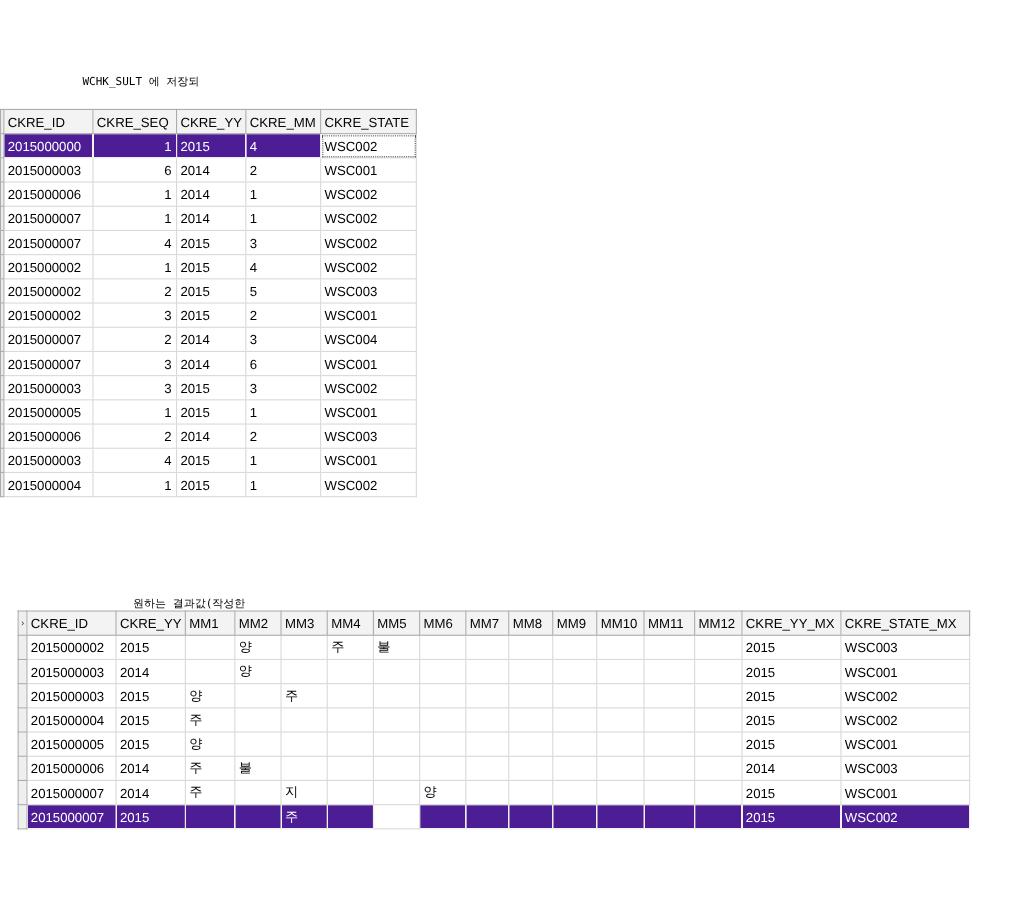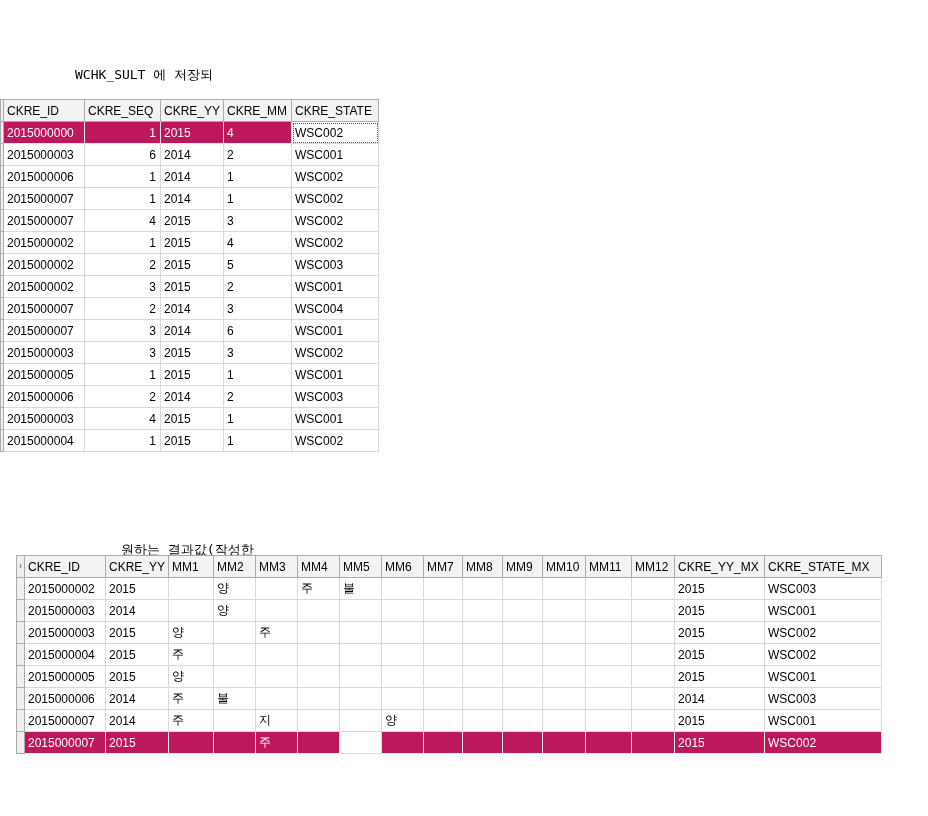--- a/index.html
+++ b/index.html
@@ -2,39 +2,39 @@
 <html><head>
 <meta charset="utf-8">
 <style>
   html,body{margin:0;padding:0;}
   body{
     width:928px;height:816px;position:relative;background:#ffffff;
     font-family:"Liberation Sans",sans-serif;overflow:hidden;color:#000;
   }
   .annotation{
     position:absolute;font-family:"DejaVu Sans Mono",monospace;
-    font-size:13px;line-height:18px;color:#000;white-space:pre;
+    font-size:10px;line-height:18px;color:#000;white-space:pre;
   }
   table.grid{
     position:absolute;border-collapse:collapse;table-layout:fixed;
     background:#fff;font-size:12px;color:#000;border-radius:20px;
   }
   .grid th,.grid td{overflow:hidden;white-space:nowrap;font-weight:normal;}
   .grid th{
     background:#f3f3f3;border:1px solid #ababab;text-align:left;
     padding:1px 3px;height:19px;
   }
   .grid td{
     border:1px solid #d9d9d9;padding:1px 3px;height:19px;
   }
   .grid th.gutter,.grid td.gutter{
     background:#efefef;border:1px solid #ababab;padding:0;
   }
   .grid td.num{text-align:right;padding-right:4px;}
-  .grid td.sel{background:#be185d;color:#ffffff;border-color:#eaeaea;}
+  .grid td.sel{background:#4c1d95;color:#ffffff;border-color:#eaeaea;}
   .grid td.focus1{background:#ffffff;color:#000;outline:1px dotted #555;outline-offset:-2px;}
   .grid td.focus2{background:#ffffff;color:#000;}
   .arrow{
     font-size:9px;line-height:9px;color:#333;display:block;text-align:center;
   }
 </style>
 </head>
 <body>
 
 <div class="annotation" style="left:75px;top:30px;">

